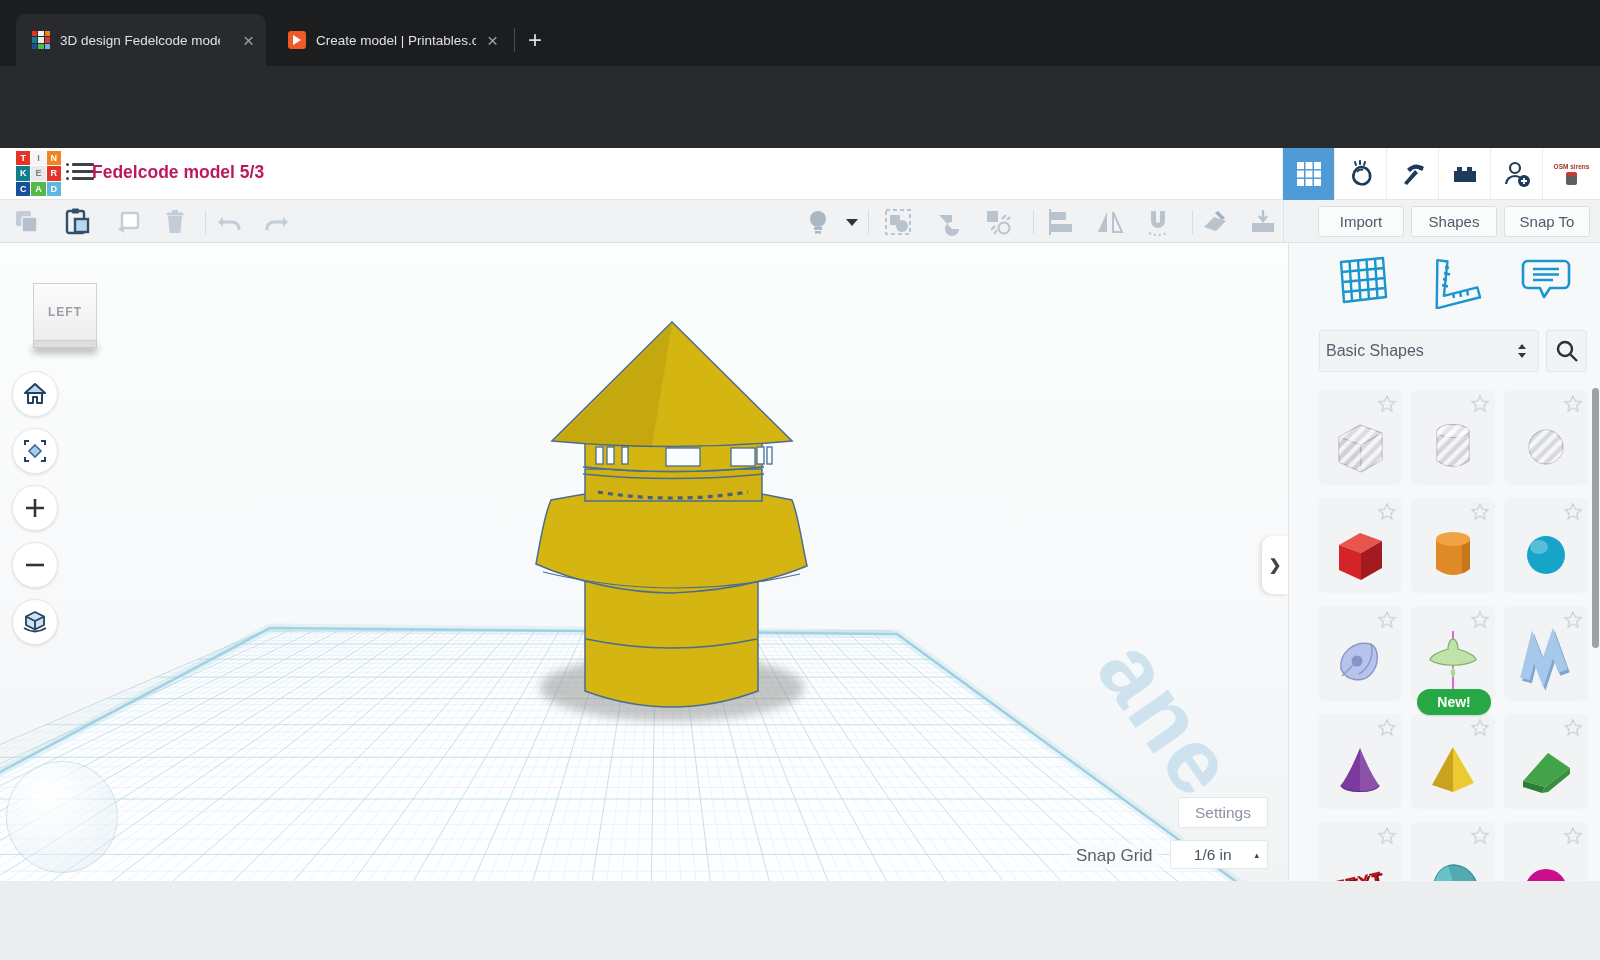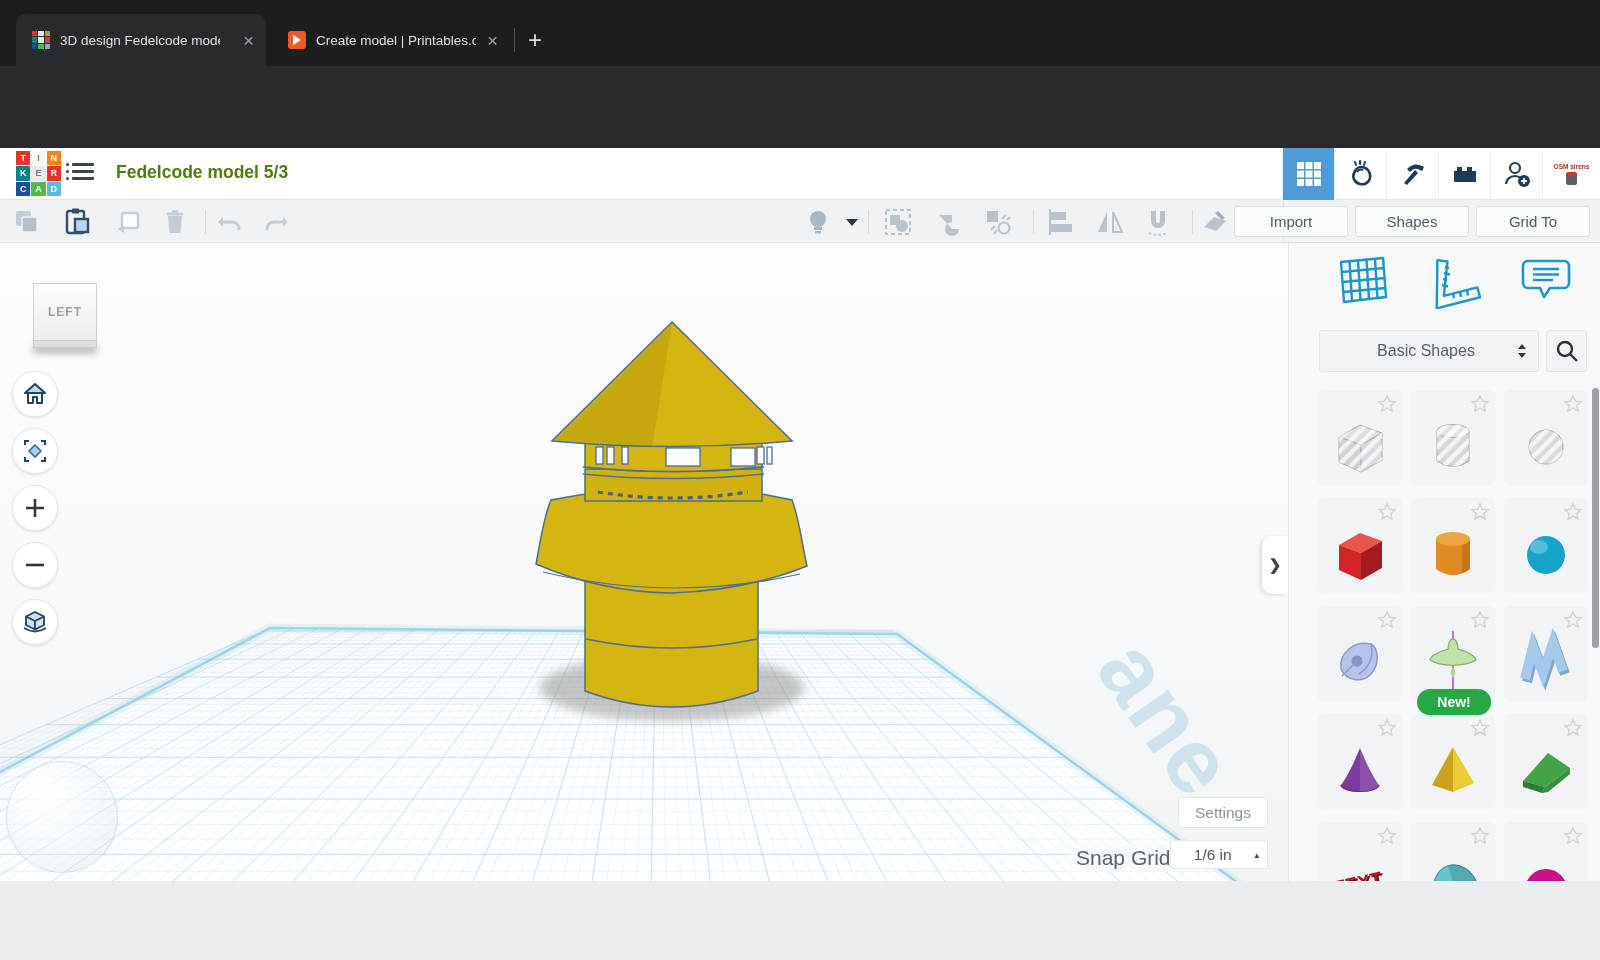--- a/index.html
+++ b/index.html
@@ -45,34 +45,34 @@
   .tc-logo div { display:flex; align-items:center; justify-content:center; color:#fff;
     font-size:9px; font-weight:bold; }
   .tc-logo div:nth-child(1){background:#e5332a;} .tc-logo div:nth-child(2){background:#f6f6f6;color:#7b7f84;}
   .tc-logo div:nth-child(3){background:#f0841f;} .tc-logo div:nth-child(4){background:#0f7f8b;}
   .tc-logo div:nth-child(5){background:#e9e9e9;color:#7b7f84;} .tc-logo div:nth-child(6){background:#e5332a;}
   .tc-logo div:nth-child(7){background:#1a4f9c;} .tc-logo div:nth-child(8){background:#53b948;}
   .tc-logo div:nth-child(9){background:#5fb8e0;}
   .menu-ic { position:absolute; left:72px; top:15px; width:22px; height:20px; }
   .menu-ic i { display:block; height:3px; margin-bottom:4px; background:#3c4349; border-radius:1px; position:relative; }
   .menu-ic i::before { content:""; position:absolute; left:-6px; top:0; width:3px; height:3px; background:#3c4349; border-radius:50%; }
-  .tc-title { position:absolute; left:116px; top:14px; font-size:17.5px; font-weight:bold; color:#4d7c0f; }
+  .tc-title { position:absolute; left:92px; top:14px; font-size:17.5px; font-weight:bold; color:#be185d; }
   .hdr-tiles { position:absolute; right:0; top:0; height:52px; display:flex; align-items:stretch; }
   .hdr-tile { width:52px; display:flex; align-items:center; justify-content:center; border-left:1px solid #eceeef; }
   .hdr-tile.blue { background:#4f9bd8; }
   .acct { width:58px; display:flex; flex-direction:column; align-items:center; justify-content:center; border-left:1px solid #eceeef; }
   .acct .acct-label { font-size:6.5px; color:#a03428; font-weight:bold; white-space:nowrap; }
   .acct .acct-img { width:11px; height:13px; margin-top:2px; background:linear-gradient(#c23b2e 30%, #5d5f63 30%); border-radius:2px; }
 
   
   .tc-toolbar { position:absolute; left:0; top:200px; width:1600px; height:43px; background:#f0f2f3;
     border-bottom:1px solid #dfe2e4; }
   .ti { position:absolute; top:7px; width:30px; height:30px; }
   .tdiv { position:absolute; top:10px; width:1px; height:24px; background:#d8dbde; }
-  .panel-btns { position:absolute; right:10px; top:6px; width:356px; display:flex; gap:7px;justify-content:flex-end; }
+  .panel-btns { position:absolute; right:10px; top:6px; width:272px; display:flex; gap:7px;justify-content:flex-end; }
   .pbtn { flex:1; height:31px; background:#fafbfb; border:1px solid #dcdfe1; border-radius:3px;
     font-size:15px; color:#4e5b68; display:flex; align-items:center; justify-content:center; }
   .toolbar-vdiv { position:absolute; left:1283px; top:0; width:1px; height:43px; background:#dfe2e4; }
 
   
   .workspace { position:absolute; left:0; top:243px; width:1600px; height:638px; }
   .canvas3d { position:absolute; left:0; top:0; width:1288px; height:638px; overflow:hidden;
     background:linear-gradient(180deg,#fcfdfd 0%,#f7f9fa 55%,#f1f4f5 100%); }
   .canvas3d svg.layer { position:absolute; left:0; top:0; }
 
@@ -90,40 +90,40 @@
     box-shadow:0 5px 7px rgba(0,0,0,.3); }
 
   .navcol { position:absolute; left:12px; top:128px; }
   .navbtn { width:46px; height:46px; border-radius:50%; background:#fff; border:1px solid #e6e8ea;
     box-shadow:0 1px 3px rgba(0,0,0,.12); display:flex; align-items:center; justify-content:center;
     margin-bottom:11px; }
 
   .settings-btn { position:absolute; left:1178px; top:554px; width:90px; height:31px; background:#fff;
     border:1px solid #e4e6e8; border-radius:3px; color:#8a939e; font-size:15.5px;
     display:flex; align-items:center; justify-content:center; }
-  .snap-label { position:absolute; left:1070px; top:601px; font-size:21px; color:#59636e;
+  .snap-label { position:absolute; left:1070px; top:601px; font-size:17px; color:#59636e;
     background:rgba(248,250,251,.85); padding:2px 6px; }
   .snap-dd { position:absolute; left:1170px; top:597px; width:98px; height:29px; background:#fff;
     border:1px solid #e4e6e8; border-radius:2px; display:flex; align-items:center; }
   .snap-dd .val { flex:1; text-align:center; font-size:15.5px; color:#4a5561; }
   .snap-dd .caret { font-size:9px; color:#3c4349; margin-right:8px; }
 
   .collapse-tab { position:absolute; left:1262px; top:293px; width:26px; height:58px; background:#fff;
     border-radius:10px 0 0 10px; box-shadow:-2px 1px 4px rgba(0,0,0,.12); display:flex;
     align-items:center; justify-content:center; font-size:15px; font-weight:bold; color:#3f4549; }
 
   
   .panel { position:absolute; left:1288px; top:0; width:312px; height:638px; background:#f7f8f9;
     border-left:1px solid #e2e4e6; overflow:hidden; }
   .panel-icons { position:absolute; left:29px; top:7px; width:270px; height:62px; display:flex;
     align-items:center; justify-content:space-between; padding:0 14px; }
   .cat-row { position:absolute; left:30px; top:87px; width:268px; height:42px; display:flex; }
   .cat-select { width:220px; height:42px; background:#f2f3f5; border:1px solid #e3e5e8; border-radius:3px;
     display:flex; align-items:center; }
-  .cat-select .cat-val { flex:1; font-size:16px; color:#55606c; margin-left:16px;text-align:center; }
+  .cat-select .cat-val { flex:1; font-size:16px; color:#55606c; margin-left:6px; }
   .search-btn { width:41px; height:42px; margin-left:7px; background:#f2f3f5; border:1px solid #e3e5e8;
     border-radius:3px; display:flex; align-items:center; justify-content:center; }
   .tiles { position:absolute; left:29px; top:147px; width:270px; display:grid;
     grid-template-columns:repeat(3,84px); gap:13px 9px; }
   .tile { width:84px; height:95px; background:#f2f3f5; border-radius:6px; position:relative;
     display:flex; align-items:flex-end; justify-content:center; }
   .tile svg.shape { margin-bottom:6px; }
   .tile .star { position:absolute; top:4px; right:5px; }
   .new-badge { position:absolute; left:128px; top:446px; width:74px; height:26px; background:#26a944;
     border-radius:13px; color:#fff; font-size:14px; font-weight:bold; display:flex; align-items:center;
@@ -346,21 +346,21 @@
     </svg>
     <svg class="ti" style="left:1248px" viewBox="0 0 30 30">
       <path d="M15,3 V13 M11,9 L15,14 L19,9" stroke="#b9c3ce" stroke-width="2.4" fill="none"></path>
       <rect x="4" y="16" width="22" height="9" fill="#b9c3ce"></rect>
     </svg>
     <div class="toolbar-vdiv"></div>
 
     <div class="panel-btns">
       <div class="pbtn">Import</div>
       <div class="pbtn">Shapes</div>
-      <div class="pbtn">Grid To</div>
+      <div class="pbtn">Snap To</div>
     </div>
   </div>
 
   <div class="workspace">
 
     <div class="canvas3d">
       <svg class="layer" id="plane-svg" width="1288" height="638" viewBox="0 0 1288 638">
           <polygon points="270,385 897,391 1290,678 1290,700 -320,700" fill="#fdfeff"></polygon>
           <path d="M276.0,385.1 L-368.7,668 M282.1,385.1 L-352.2,668 M288.1,385.2 L-335.7,668 M300.1,385.3 L-302.7,668 M306.2,385.3 L-286.2,668 M312.2,385.4 L-269.8,668 M324.3,385.5 L-236.8,668 M330.3,385.6 L-220.4,668 M336.3,385.6 L-204.0,668 M348.4,385.8 L-171.2,668 M354.4,385.8 L-154.8,668 M360.4,385.9 L-138.4,668 M372.5,386.0 L-105.7,668 M378.5,386.0 L-89.3,668 M384.5,386.1 L-73.0,668 M396.6,386.2 L-40.4,668 M402.6,386.3 L-24.1,668 M408.7,386.3 L-7.8,668 M420.7,386.4 L24.8,668 M426.8,386.5 L41.0,668 M432.8,386.6 L57.3,668 M444.8,386.7 L89.7,668 M450.9,386.7 L106.0,668 M456.9,386.8 L122.2,668 M469.0,386.9 L154.5,668 M475.0,387.0 L170.7,668 M481.0,387.0 L186.9,668 M493.1,387.1 L219.1,668 M499.1,387.2 L235.3,668 M505.1,387.3 L251.4,668 M517.2,387.4 L283.6,668 M523.2,387.4 L299.7,668 M529.2,387.5 L315.7,668 M541.3,387.6 L347.8,668 M547.3,387.7 L363.9,668 M553.4,387.7 L379.9,668 M565.4,387.8 L411.9,668 M571.4,387.9 L427.9,668 M577.5,387.9 L443.9,668 M589.5,388.1 L475.8,668 M595.6,388.1 L491.8,668 M601.6,388.2 L507.7,668 M613.6,388.3 L539.6,668 M619.7,388.3 L555.5,668 M625.7,388.4 L571.4,668 M637.8,388.5 L603.1,668 M643.8,388.6 L619.0,668 M649.8,388.6 L634.9,668 M661.9,388.8 L666.5,668 M667.9,388.8 L682.4,668 M673.9,388.9 L698.2,668 M686.0,389.0 L729.8,668 M692.0,389.0 L745.6,668 M698.0,389.1 L761.3,668 M710.1,389.2 L792.8,668 M716.1,389.3 L808.6,668 M722.2,389.3 L824.3,668 M734.2,389.4 L855.7,668 M740.3,389.5 L871.4,668 M746.3,389.6 L887.1,668 M758.3,389.7 L918.5,668 M764.4,389.7 L934.1,668 M770.4,389.8 L949.8,668 M782.5,389.9 L981.0,668 M788.5,390.0 L996.6,668 M794.5,390.0 L1012.2,668 M806.6,390.1 L1043.4,668 M812.6,390.2 L1059.0,668 M818.6,390.3 L1074.5,668 M830.7,390.4 L1105.6,668 M836.7,390.4 L1121.2,668 M842.7,390.5 L1136.7,668 M854.8,390.6 L1167.7,668 M860.8,390.7 L1183.2,668 M866.9,390.7 L1198.6,668 M878.9,390.8 L1229.6,668 M884.9,390.9 L1245.0,668 M891.0,390.9 L1260.5,668 " stroke="#e2eef4" fill="none" stroke-width="0.8" opacity="0.8"></path>
           <path d="M255.9,391.1 L897.1,391.1 M248.5,394.3 L901.5,394.3 M240.8,397.6 L906.0,397.6 M224.5,404.6 L915.6,404.6 M215.9,408.3 L920.7,408.3 M206.9,412.2 L926.0,412.2 M187.9,420.4 L937.2,420.4 M177.7,424.8 L943.2,424.8 M167.1,429.3 L949.5,429.3 M144.5,439.1 L962.8,439.1 M132.3,444.3 L970.0,444.3 M119.6,449.8 L977.5,449.8 M92.3,461.6 L993.6,461.6 M77.5,468.0 L1002.3,468.0 M62.0,474.6 L1011.4,474.6 M28.3,489.2 L1031.3,489.2 M10.0,497.1 L1042.1,497.1 M-9.4,505.4 L1053.5,505.4 M-51.9,523.7 L1078.6,523.7 M-75.2,533.8 L1092.3,533.8 M-100.1,544.5 L1107.0,544.5 M-155.4,568.3 L1139.6,568.3 M-186.2,581.6 L1157.7,581.6 M-219.3,595.9 L1177.3,595.9 M-294.2,628.2 L1221.4,628.2 M-336.6,646.4 L1246.4,646.4 M-382.9,666.4 L1273.8,666.4 " stroke="#e2eef4" fill="none" stroke-width="0.8" opacity="0.8"></path>

